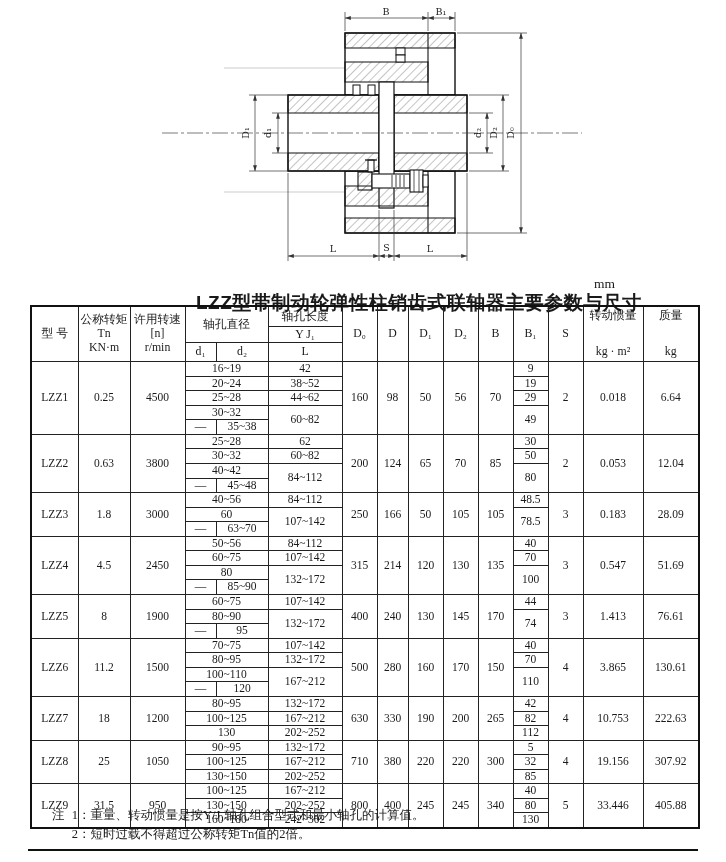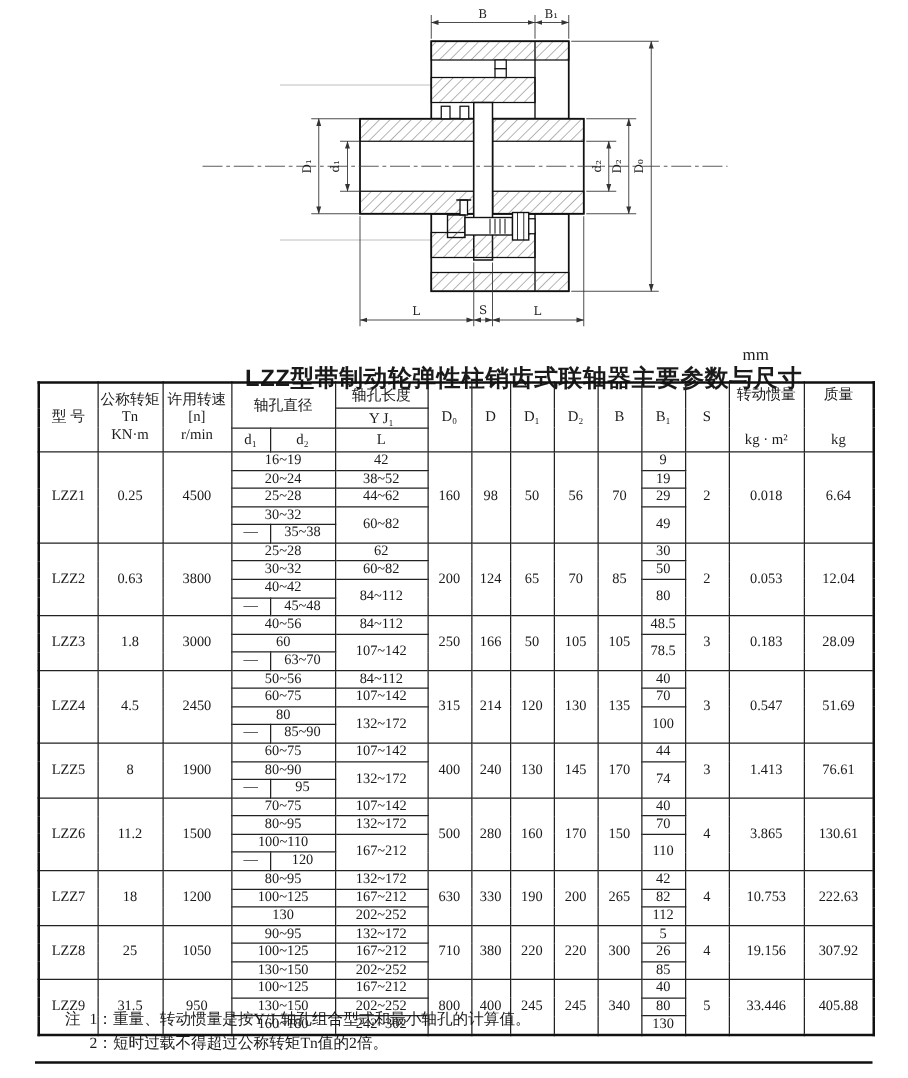--- a/index.html
+++ b/index.html
@@ -414,21 +414,21 @@
           <td rowspan="3">220</td>
           <td rowspan="3">300</td>
           <td>5</td>
           <td rowspan="3">4</td>
           <td rowspan="3">19.156</td>
           <td rowspan="3">307.92</td>
         </tr>
         <tr>
           <td colspan="2">100~125</td>
           <td>167~212</td>
-          <td>26</td>
+          <td>32</td>
         </tr>
         <tr>
           <td colspan="2">130~150</td>
           <td>202~252</td>
           <td>85</td>
         </tr>
         <tr>
           <td rowspan="3">LZZ9</td>
           <td rowspan="3">31.5</td>
           <td rowspan="3">950</td>

